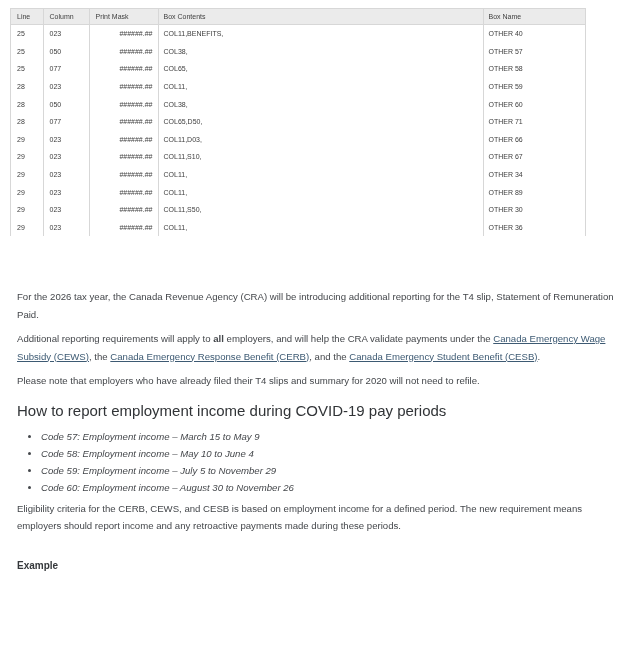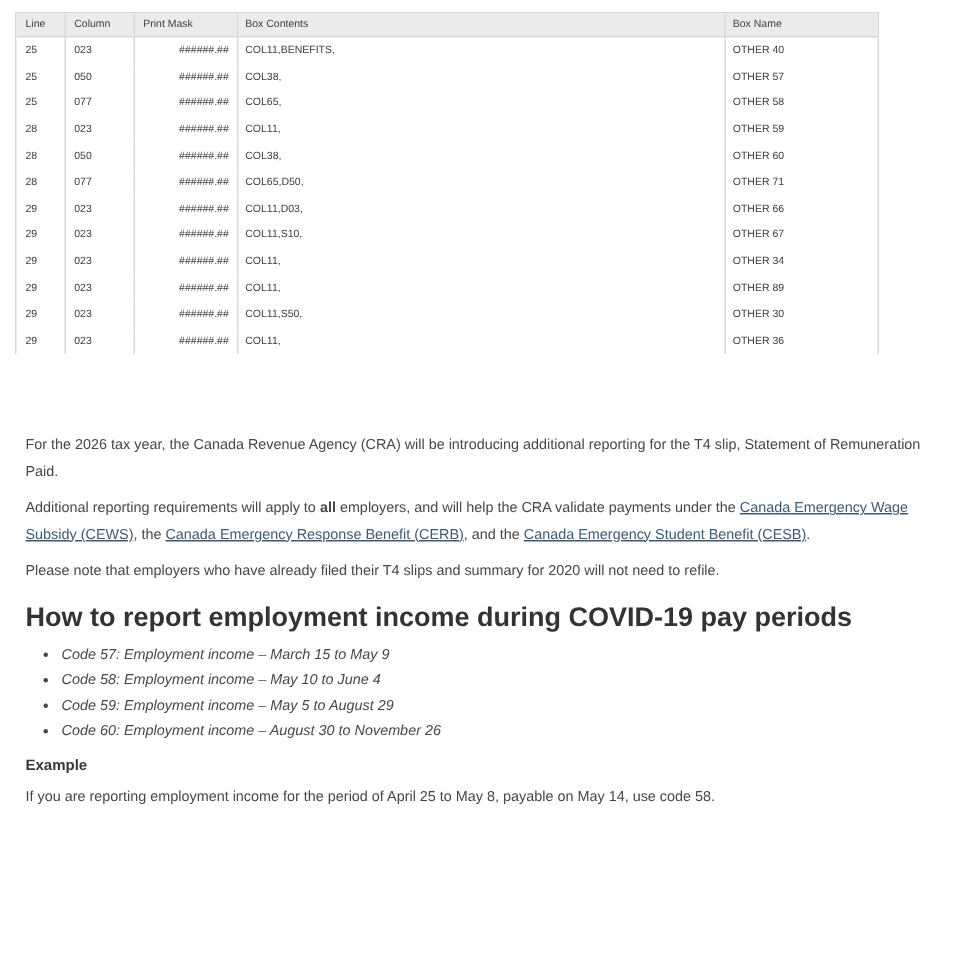--- a/index.html
+++ b/index.html
@@ -74,32 +74,32 @@
     line-height: 17.5px;
   }
   .article p { margin: 0 0 7px 0; }
   .article a.link {
     color: #3d5a73;
     text-decoration: underline;
     cursor: pointer;
   }
   .article strong { font-weight: bold; text-align: right; }
   h2.section-heading {
-    font-size: 18px;
+    font-size: 15px;
     line-height: 16px;
-    font-weight: bold;
+    font-weight: normal;
     color: #313437;
     margin: 13px 0 9px 0;
   }
   h3.sub-heading {
     font-size: 10px;
     line-height: 14px;
     font-weight: bold;
     color: #35383b;
-    margin: 8px 0 5px 0;
+    margin: 24px 0 5px 0;
   }
   ul.code-list {
     margin: 0 0 4px 0;
     padding: 0 0 0 24px;
     list-style: disc;
     font-style: italic;
   }
   ul.code-list li {
     line-height: 17px;
     margin: 0;
@@ -216,18 +216,18 @@
 </div>
 
 <div class="article">
   <p>For the 2026 tax year, the Canada Revenue Agency (CRA) will be introducing additional reporting for the T4 slip, Statement of Remuneration Paid.</p>
   <p><span>Additional reporting requirements will apply to </span><strong>all</strong><span> employers, and will help the CRA validate payments under the </span><a class="link" href="#">Canada Emergency Wage Subsidy (CEWS)</a><span>, the </span><a class="link" href="#">Canada Emergency Response Benefit (CERB)</a><span>, and the </span><a class="link" href="#">Canada Emergency Student Benefit (CESB)</a><span>.</span></p>
   <p>Please note that employers who have already filed their T4 slips and summary for 2020 will not need to refile.</p>
   <h2 class="section-heading">How to report employment income during COVID-19 pay periods</h2>
   <ul class="code-list">
       <li>Code 57: Employment income – March 15 to May 9</li>
       <li>Code 58: Employment income – May 10 to June 4</li>
-      <li>Code 59: Employment income – May 5 to August 29</li>
+      <li>Code 59: Employment income – July 5 to November 29</li>
       <li>Code 60: Employment income – August 30 to November 26</li>
     </ul>
+  <p>Eligibility criteria for the CERB, CEWS, and CESB is based on employment income for a defined period. The new requirement means employers should report income and any retroactive payments made during these periods.</p>
   <h3 class="sub-heading">Example</h3>
-  <p>If you are reporting employment income for the period of April 25 to May 8, payable on May 14, use code 58.</p>
 </div>
 
 </body></html>

